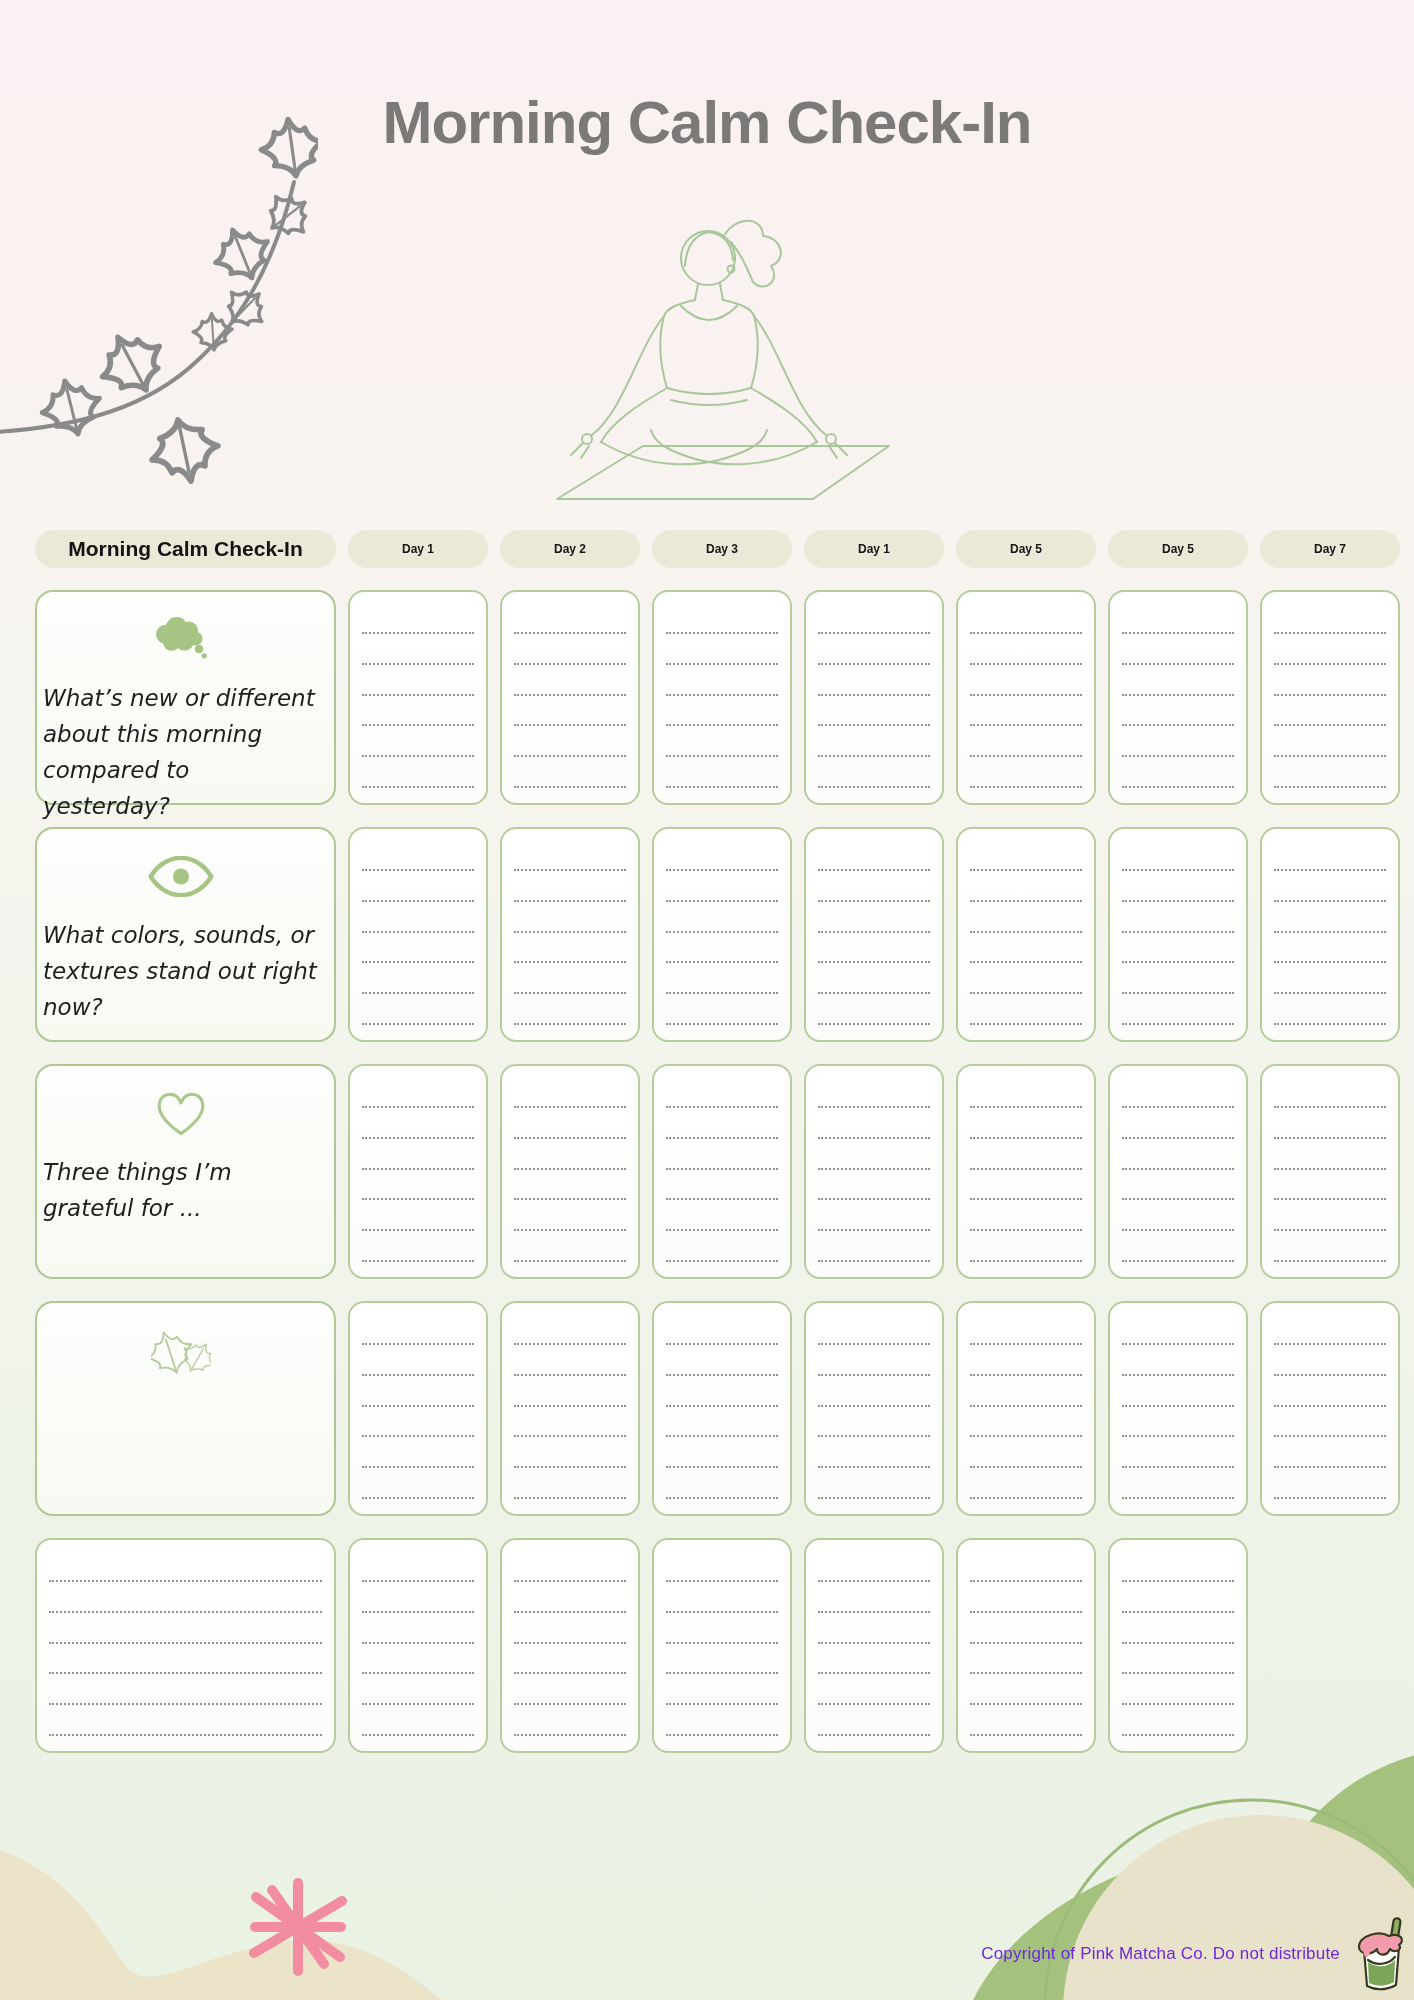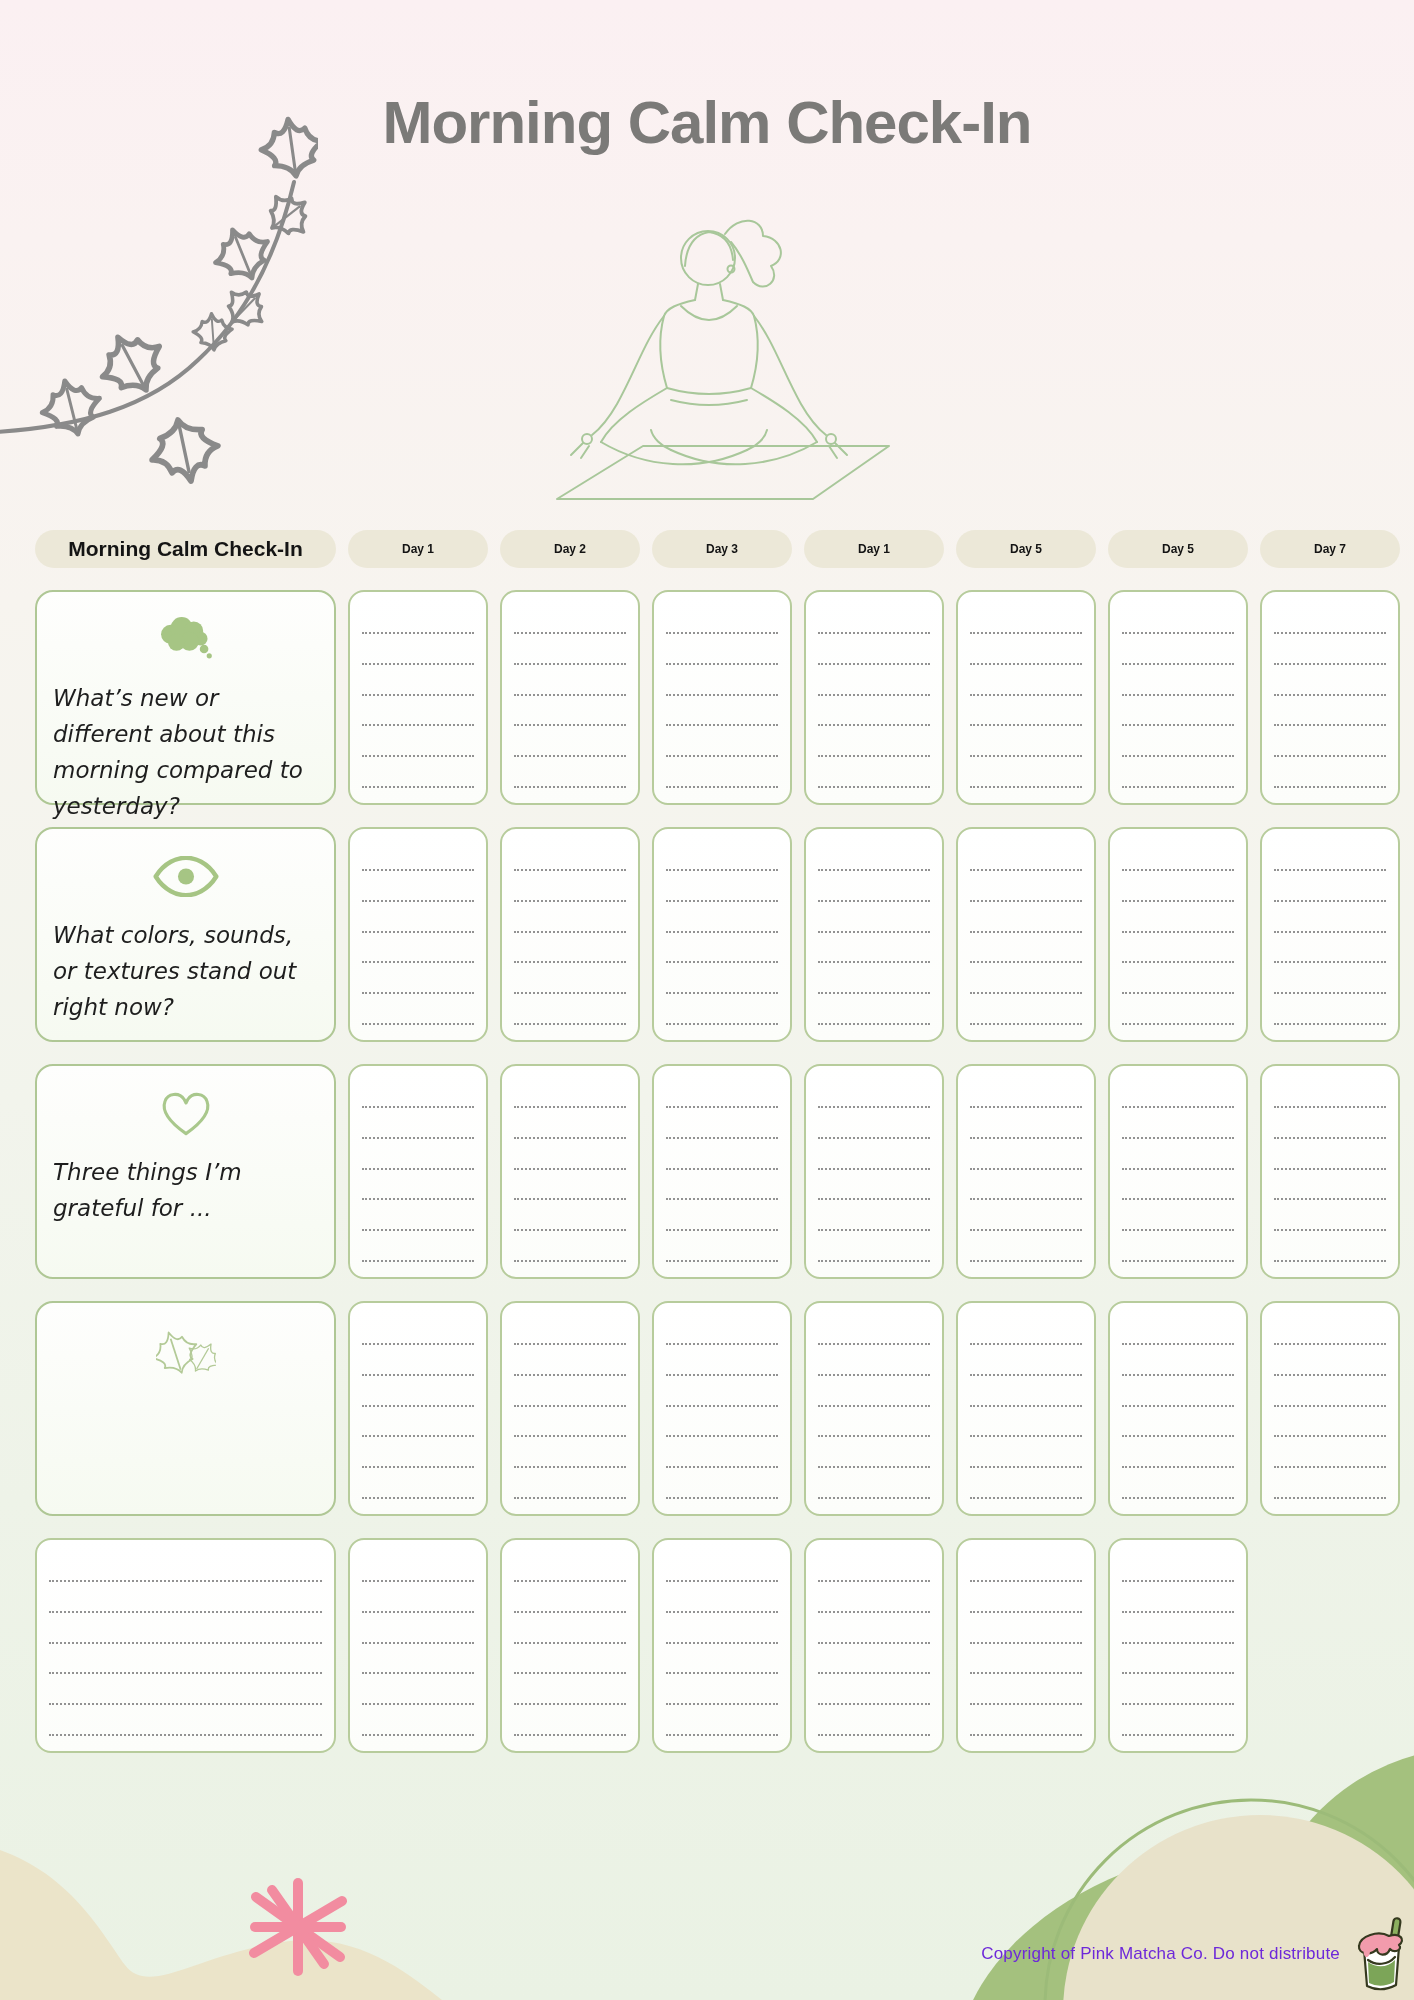--- a/index.html
+++ b/index.html
@@ -29,21 +29,21 @@
   }
   .hpill{
     background:#ECE8D8; border-radius:19px;
     display:flex; align-items:center; justify-content:center;
     font-weight:bold; font-size:12px; color:#141414; letter-spacing:0;
   }
   .hpill.main{ font-size:21px; }
   .prompt-cell{
     border:2px solid #AFC795; border-radius:18px;
     background:linear-gradient(180deg,#FEFEFD 0%,#F6FAF1 100%);
-    padding:14px 16px 10px 16px;
+    padding:14px 16px 10px 6px;
     display:flex; flex-direction:column;
   }
   .prompt-icon{ height:66px; display:flex; align-items:center; justify-content:center; flex:0 0 auto; }
   .prompt-text{
     margin-top:8px;
     font-family:"DejaVu Sans","Liberation Sans",sans-serif;
     font-style:italic; font-size:23px; line-height:36px; color:#1E1E1E;
   }
   .day-cell{
     border:2px solid #B7CC9C; border-radius:16px;

